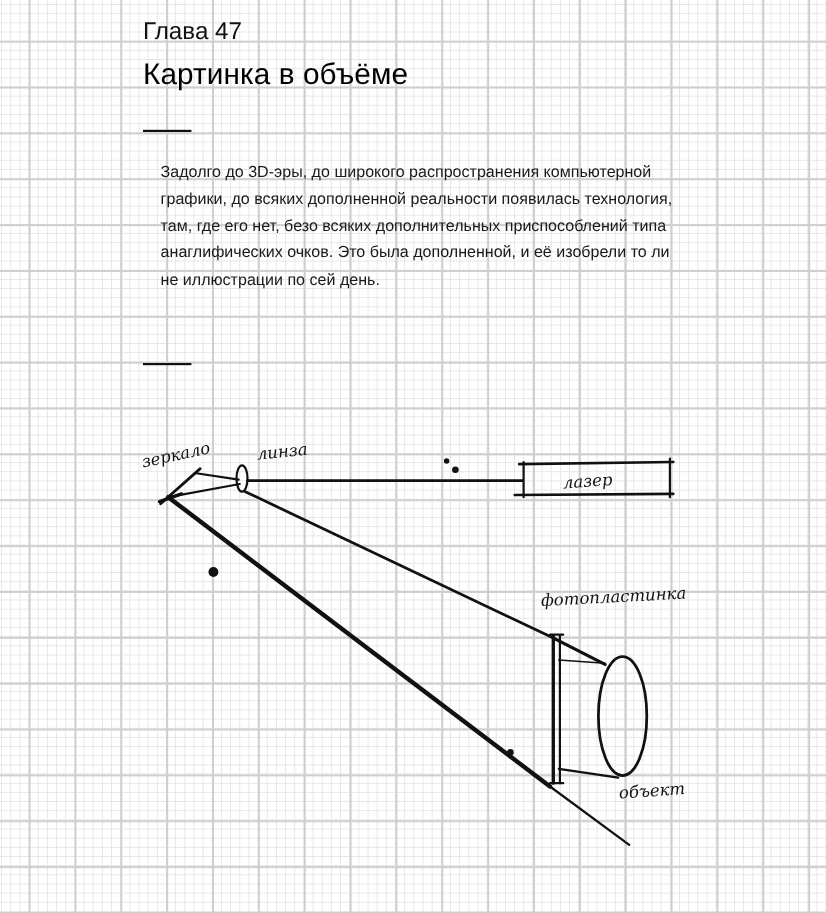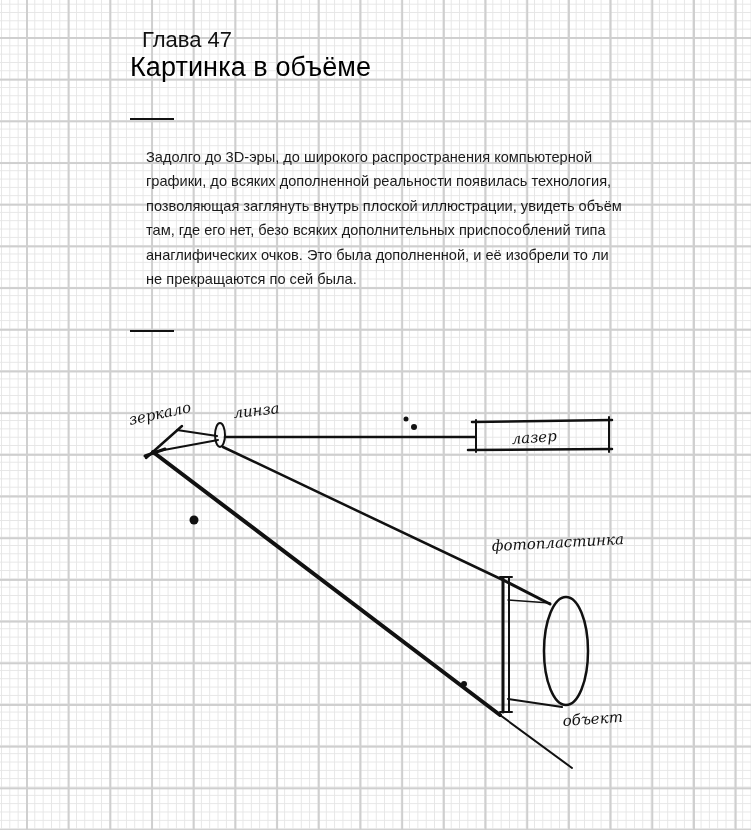--- a/index.html
+++ b/index.html
@@ -11,21 +11,21 @@
         linear-gradient(to bottom, #cfcfcf 0, #cfcfcf 2px, transparent 2px),
         linear-gradient(to right, #e6e6e6 0, #e6e6e6 1px, transparent 1px),
         linear-gradient(to bottom, #e6e6e6 0, #e6e6e6 1px, transparent 1px);
       background-size: 41.7px 41.7px, 41.7px 41.7px, 8.34px 8.34px, 8.34px 8.34px;
       background-position: 26px 37px, 26px 37px, 26px 37px, 26px 37px;
       font-family: "Liberation Sans", sans-serif;
       color: #111;
     }
     .chapter {
       position: absolute; left: 130px; top: 15px;
-      font-size: 22px; font-weight: normal; color: #111; margin: 12px;
+      font-size: 22px; font-weight: normal; color: #111; margin: 0;
     }
     .title {
       position: absolute; left: 130px; top: 52px;
       font-size: 27px; font-weight: normal; color: #000; margin: 0; letter-spacing: 0.1px;
     }
     .rule {
       position: absolute; left: 130px; width: 44px; height: 2px; background: #111;
     }
     .rule.r1 { top: 118px; }
     .rule.r2 { top: 330px; }
@@ -43,24 +43,23 @@
 </head>
 <body>
 
 <h2 class="chapter">Глава 47</h2>
 <h1 class="title">Картинка в объёме</h1>
 <div class="rule r1"></div>
 
 <p class="body-text">
   <span>Задолго до 3D-эры, до широкого распространения компьютерной</span>
   <span>графики, до всяких дополненной реальности появилась технология,</span>
-  <span>позволяющая заглянуть внутрь плоской иллюстрации, увидеть объём</span>
   <span>там, где его нет, безо всяких дополнительных приспособлений типа</span>
   <span>анаглифических очков. Это была дополненной, и её изобрели то ли</span>
-  <span>не прекращаются по сей была.</span>
+  <span>не иллюстрации по сей день.</span>
 </p>
 
 <div class="rule r2"></div>
 
 <svg class="sketch" viewBox="0 0 751 830" xmlns="http://www.w3.org/2000/svg">
   <g stroke="#111" fill="none" stroke-linecap="round" stroke-linejoin="round">
 
     <g>
       <line x1="146" y1="458" x2="182" y2="426" stroke-width="2.5"></line>
       <line x1="145" y1="456" x2="165" y2="449" stroke-width="3"></line>

